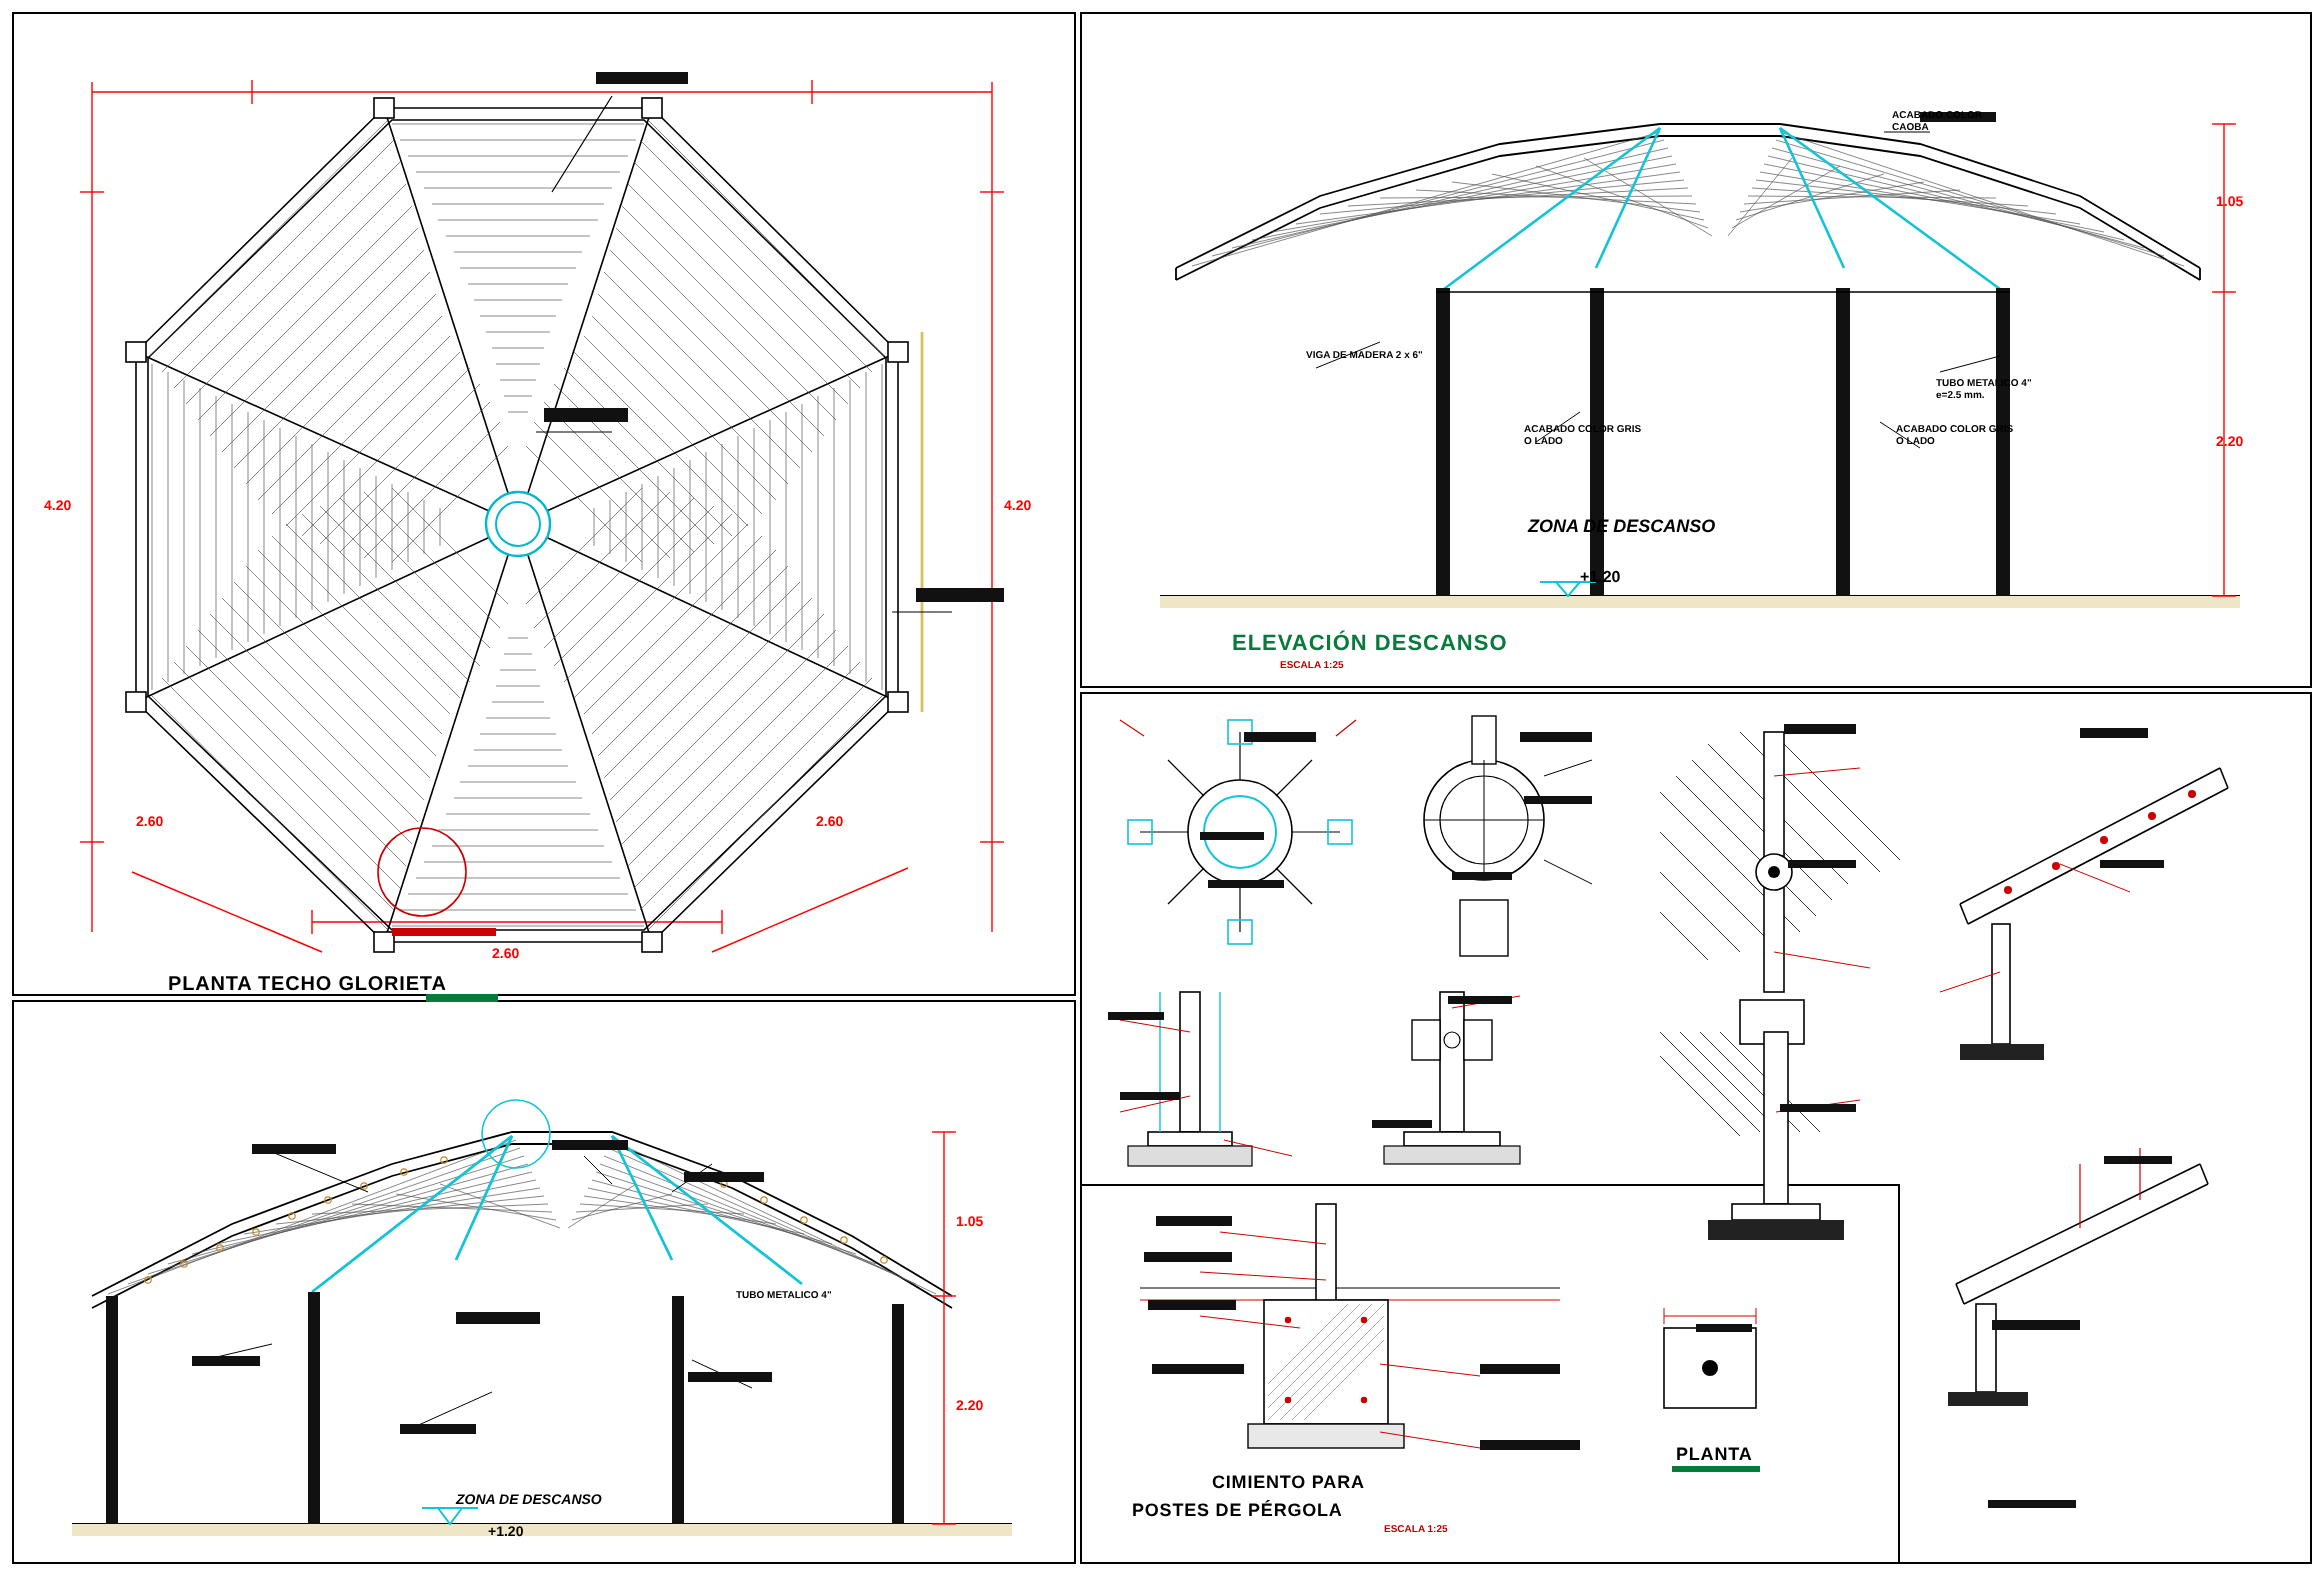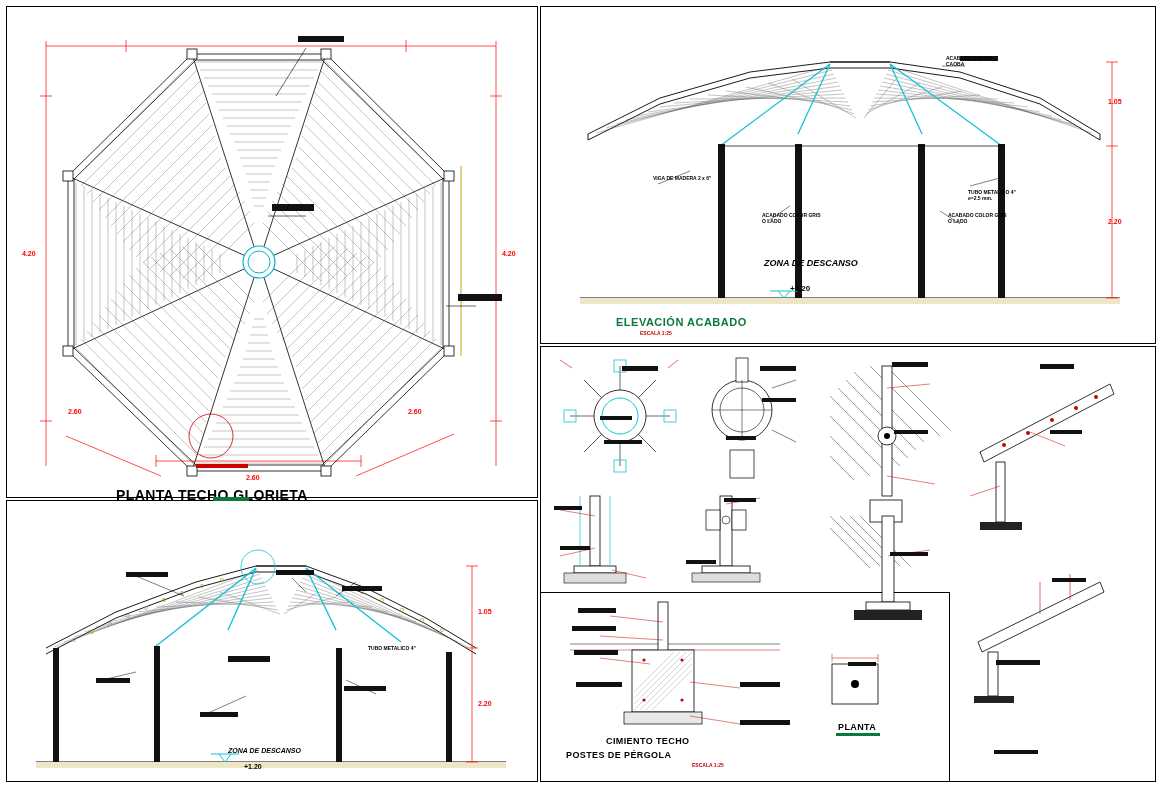--- a/index.html
+++ b/index.html
@@ -263,21 +263,21 @@
   <div class="blk-bar" style="left:272px;top:204px;width:42px;height:7px;"></div>
   <div class="blk-bar" style="left:458px;top:294px;width:44px;height:7px;"></div>
   <div class="red-bar" style="left:196px;top:464px;width:52px;height:4px;"></div>
 
   <div class="lbl red-dim" style="left:22px;top:250px;">4.20</div>
   <div class="lbl red-dim" style="left:502px;top:250px;">4.20</div>
   <div class="lbl red-dim" style="left:68px;top:408px;">2.60</div>
   <div class="lbl red-dim" style="left:408px;top:408px;">2.60</div>
   <div class="lbl red-dim" style="left:246px;top:474px;">2.60</div>
 
-  <div class="lbl title-blk" style="left:116px;top:487px;font-size:14px;">PLANTA TECHO GLORIETA</div>
+  <div class="lbl title-blk" style="left:84px;top:487px;font-size:10px;">PLANTA TECHO GLORIETA</div>
   <div class="grn-bar" style="left:213px;top:497px;width:36px;height:4px;"></div>
 
   <svg style="position:absolute;left:540px;top:6px;" width="616" height="338" viewBox="0 0 616 338">
 
     <line x1="40" y1="292" x2="580" y2="292" stroke="#000" stroke-width="1"></line>
     <rect x="40" y="292" width="540" height="6" fill="#efe6c8" stroke="none"></rect>
 
     <g stroke="#000" stroke-width="0.9" fill="none">
       <polyline points="48,128 120,92 210,66 290,56 350,56 420,66 500,92 560,128"></polyline>
       <polyline points="48,134 120,98 210,72 290,62 350,62 420,72 500,98 560,134"></polyline>
@@ -366,21 +366,21 @@
 O LADO</div>
   <div class="lbl tiny" style="left:948px;top:213px;white-space:pre;font-size:5px;">ACABADO COLOR GRIS
 O LADO</div>
 
   <div class="lbl red-dim" style="left:1108px;top:98px;">1.05</div>
   <div class="lbl red-dim" style="left:1108px;top:218px;">2.20</div>
 
   <div class="lbl" style="left:764px;top:258px;font-size:9px;color:#000;font-style:italic;">ZONA DE DESCANSO</div>
   <div class="lbl" style="left:790px;top:284px;font-size:8px;color:#000;">+1.20</div>
 
-  <div class="lbl title-green" style="left:616px;top:316px;font-size:11px;">ELEVACIÓN ACABADO</div>
+  <div class="lbl title-green" style="left:616px;top:316px;font-size:11px;">ELEVACIÓN DESCANSO</div>
   <div class="lbl" style="left:640px;top:330px;font-size:5px;color:#c00000;">ESCALA 1:25</div>
 
   <svg style="position:absolute;left:6px;top:500px;" width="532" height="282" viewBox="0 0 532 282">
     <line x1="30" y1="262" x2="500" y2="262" stroke="#000" stroke-width="1"></line>
     <rect x="30" y="262" width="470" height="6" fill="#efe6c8"></rect>
     <g stroke="#000" stroke-width="0.9" fill="none">
       <polyline points="40,148 110,112 190,82 250,66 300,66 360,88 420,118 470,148"></polyline>
       <polyline points="40,154 110,118 190,88 250,72 300,72 360,94 420,124 470,154"></polyline>
       <line x1="250" y1="66" x2="300" y2="66"></line>
     </g>
@@ -685,19 +685,19 @@
   </svg>
 
   <div class="blk-bar" style="left:578px;top:608px;width:38px;height:5px;"></div>
   <div class="blk-bar" style="left:572px;top:626px;width:44px;height:5px;"></div>
   <div class="blk-bar" style="left:574px;top:650px;width:44px;height:5px;"></div>
   <div class="blk-bar" style="left:576px;top:682px;width:46px;height:5px;"></div>
   <div class="blk-bar" style="left:740px;top:682px;width:40px;height:5px;"></div>
   <div class="blk-bar" style="left:740px;top:720px;width:50px;height:5px;"></div>
   <div class="blk-bar" style="left:848px;top:662px;width:28px;height:4px;"></div>
 
-  <div class="lbl title-blk" style="left:606px;top:736px;font-size:9px;">CIMIENTO TECHO</div>
+  <div class="lbl title-blk" style="left:606px;top:736px;font-size:9px;">CIMIENTO PARA</div>
   <div class="lbl title-blk" style="left:566px;top:750px;font-size:9px;">POSTES DE PÉRGOLA</div>
   <div class="lbl" style="left:692px;top:762px;font-size:5px;color:#c00000;">ESCALA 1:25</div>
   <div class="lbl title-blk" style="left:838px;top:722px;font-size:9px;">PLANTA</div>
   <div class="grn-bar" style="left:836px;top:733px;width:44px;height:3px;"></div>
 
 </div>
 
 </body></html>

